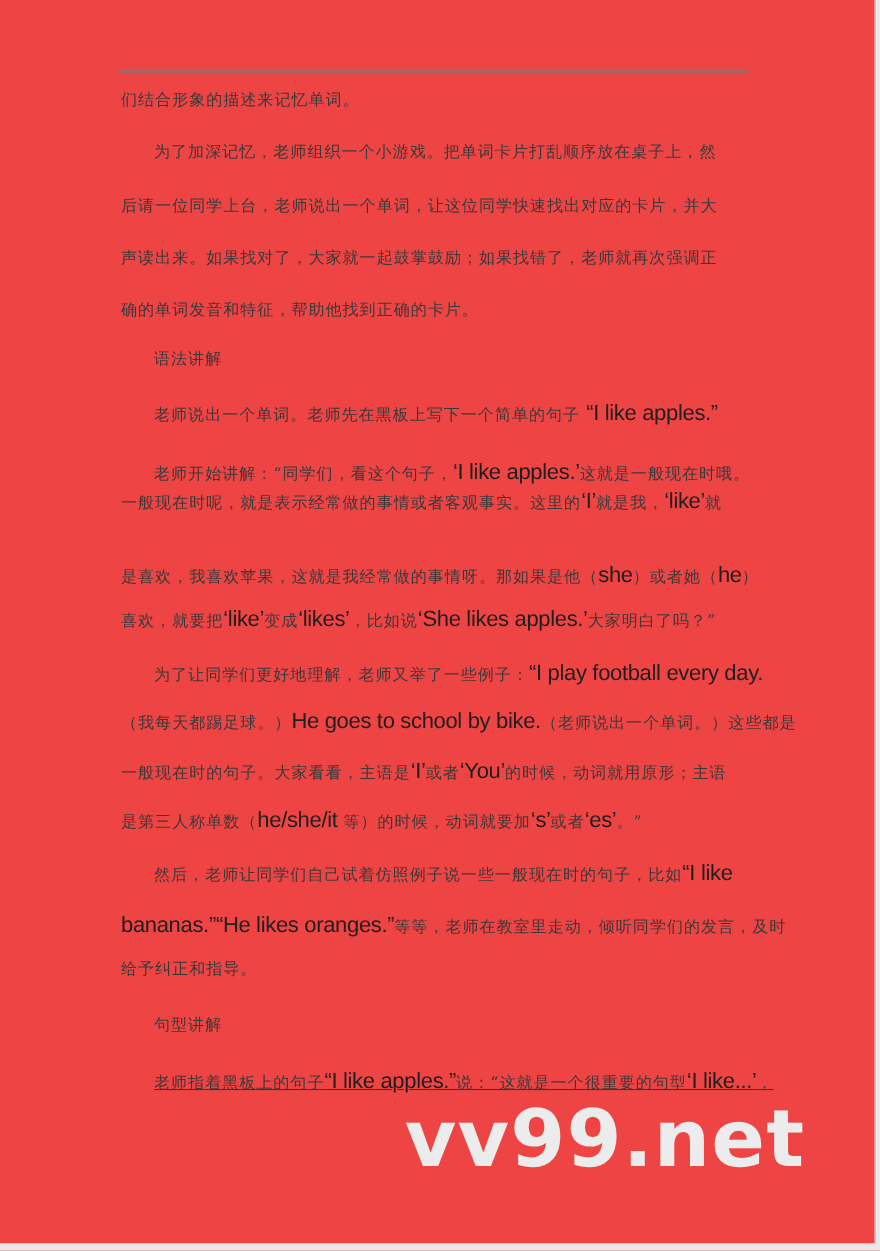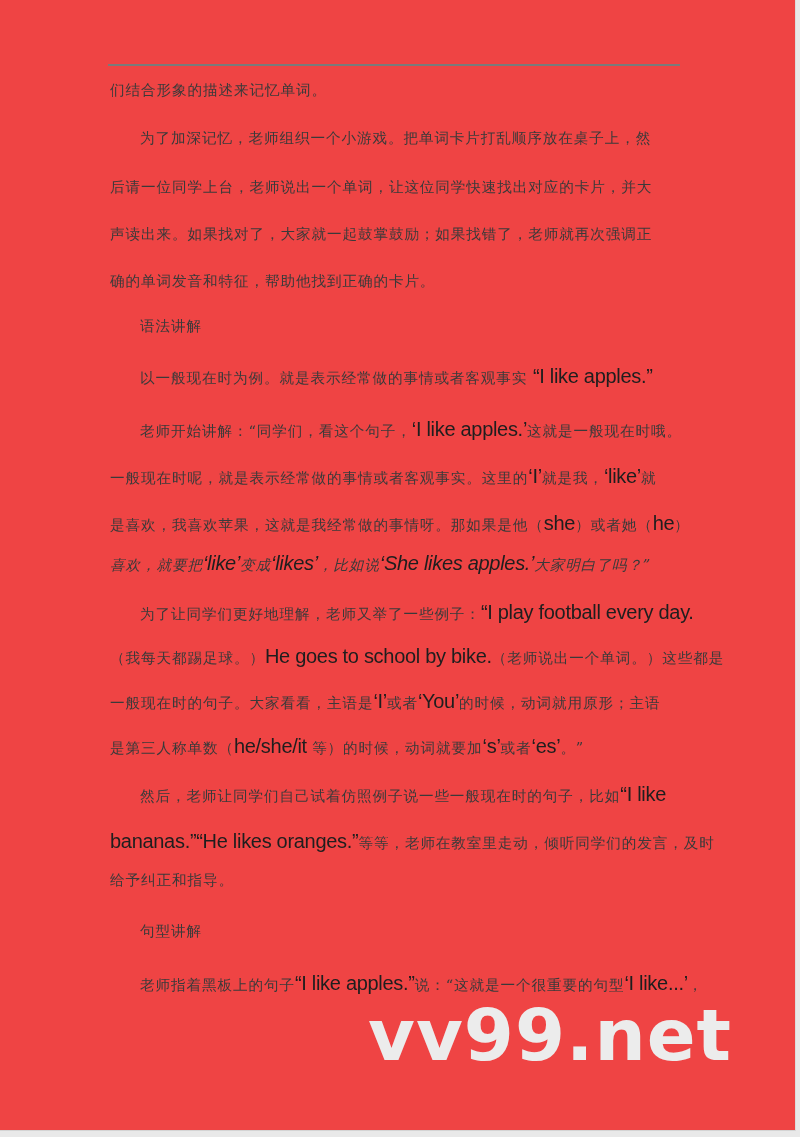--- a/index.html
+++ b/index.html
@@ -41,29 +41,29 @@
 
 <div class="page">
   <div class="header-rule"></div>
   <div id="lines">
       <div class="line" style="top: 81px;"><span>们结合形象的描述来记忆单词。</span></div>
       <div class="line indent" style="top: 129px; text-align: right;"><span>为了加深记忆，老师组织一个小游戏。把单词卡片打乱顺序放在桌子上，然</span></div>
       <div class="line" style="top: 178px;"><span>后请一位同学上台，老师说出一个单词，让这位同学快速找出对应的卡片，并大</span></div>
       <div class="line" style="top: 225px;"><span>声读出来。如果找对了，大家就一起鼓掌鼓励；如果找错了，老师就再次强调正</span></div>
       <div class="line" style="top: 272px;"><span>确的单词发音和特征，帮助他找到正确的卡片。</span></div>
       <div class="line indent" style="top: 317px;"><span>语法讲解</span></div>
-      <div class="line indent" style="top: 365px;"><span>以一般现在时为例。就是表示经常做的事情或者客观事实 </span><span class="en">“I like apples.”</span></div>
+      <div class="line indent" style="top: 365px;"><span>老师说出一个单词。老师先在黑板上写下一个简单的句子 </span><span class="en">“I like apples.”</span></div>
       <div class="line indent" style="top: 418px;"><span>老师开始讲解：“同学们，看这个句子，</span><span class="en">‘I like apples.’</span><span>这就是一般现在时哦。</span></div>
-      <div class="line" style="top: 465px;"><span>一般现在时呢，就是表示经常做的事情或者客观事实。这里的</span><span class="en">‘I’</span><span>就是我，</span><span class="en">‘like’</span><span>就</span></div>
+      <div class="line" style="top: 445px;"><span>一般现在时呢，就是表示经常做的事情或者客观事实。这里的</span><span class="en">‘I’</span><span>就是我，</span><span class="en">‘like’</span><span>就</span></div>
       <div class="line" style="top: 512px;"><span>是喜欢，我喜欢苹果，这就是我经常做的事情呀。那如果是他（</span><span class="en">she</span><span>）或者她（</span><span class="en">he</span><span>）</span></div>
-      <div class="line" style="top: 552px; font-style: italic;"><span>喜欢，就要把</span><span class="en">‘like’</span><span>变成</span><span class="en">‘likes’</span><span>，比如说</span><span class="en">‘She likes apples.’</span><span>大家明白了吗？”</span></div>
+      <div class="line" style="top: 552px;"><span>喜欢，就要把</span><span class="en">‘like’</span><span>变成</span><span class="en">‘likes’</span><span>，比如说</span><span class="en">‘She likes apples.’</span><span>大家明白了吗？”</span></div>
       <div class="line indent" style="top: 601px; text-align: right;"><span>为了让同学们更好地理解，老师又举了一些例子：</span><span class="en">“I play football every day.</span></div>
       <div class="line" style="top: 645px;"><span>（我每天都踢足球。）</span><span class="en">He goes to school by bike.</span><span>（老师说出一个单词。）这些都是</span></div>
       <div class="line" style="top: 690px;"><span>一般现在时的句子。大家看看，主语是</span><span class="en">‘I’</span><span>或者</span><span class="en">‘You’</span><span>的时候，动词就用原形；主语</span></div>
       <div class="line" style="top: 735px;"><span>是第三人称单数（</span><span class="en">he/she/it </span><span>等）的时候，动词就要加</span><span class="en">‘s’</span><span>或者</span><span class="en">‘es’</span><span>。”</span></div>
       <div class="line indent" style="top: 783px;"><span>然后，老师让同学们自己试着仿照例子说一些一般现在时的句子，比如</span><span class="en">“I like</span></div>
       <div class="line" style="top: 830px;"><span class="en">bananas.”“He likes oranges.”</span><span>等等，老师在教室里走动，倾听同学们的发言，及时</span></div>
       <div class="line" style="top: 871px;"><span>给予纠正和指导。</span></div>
       <div class="line indent" style="top: 922px;"><span>句型讲解</span></div>
-      <div class="line indent" style="top: 972px;"><span>老师指着黑板上的句子</span><span class="en">“I like apples.”</span><span>说：“这就是一个很重要的句型</span><span class="en">‘I like...’</span><span>，</span></div>
+      <div class="line indent" style="top: 972px; text-decoration: underline;"><span>老师指着黑板上的句子</span><span class="en">“I like apples.”</span><span>说：“这就是一个很重要的句型</span><span class="en">‘I like...’</span><span>，</span></div>
     </div>
   <div class="watermark">vv99.net</div>
 </div>
 
 </body></html>

